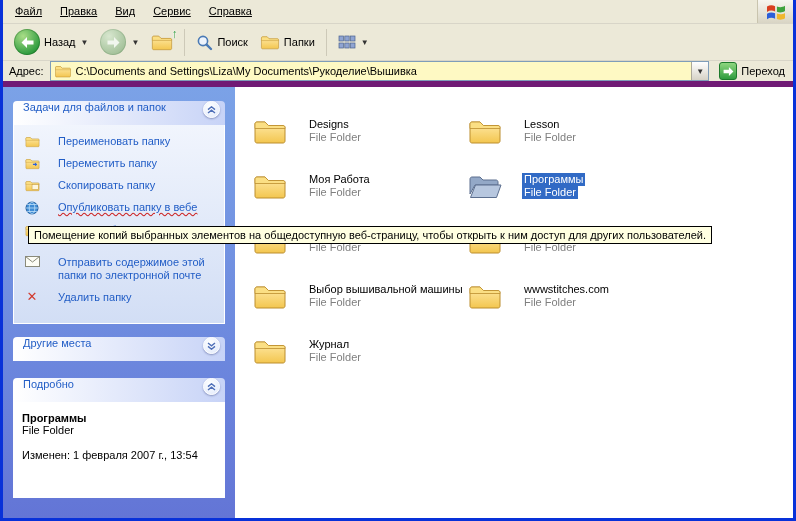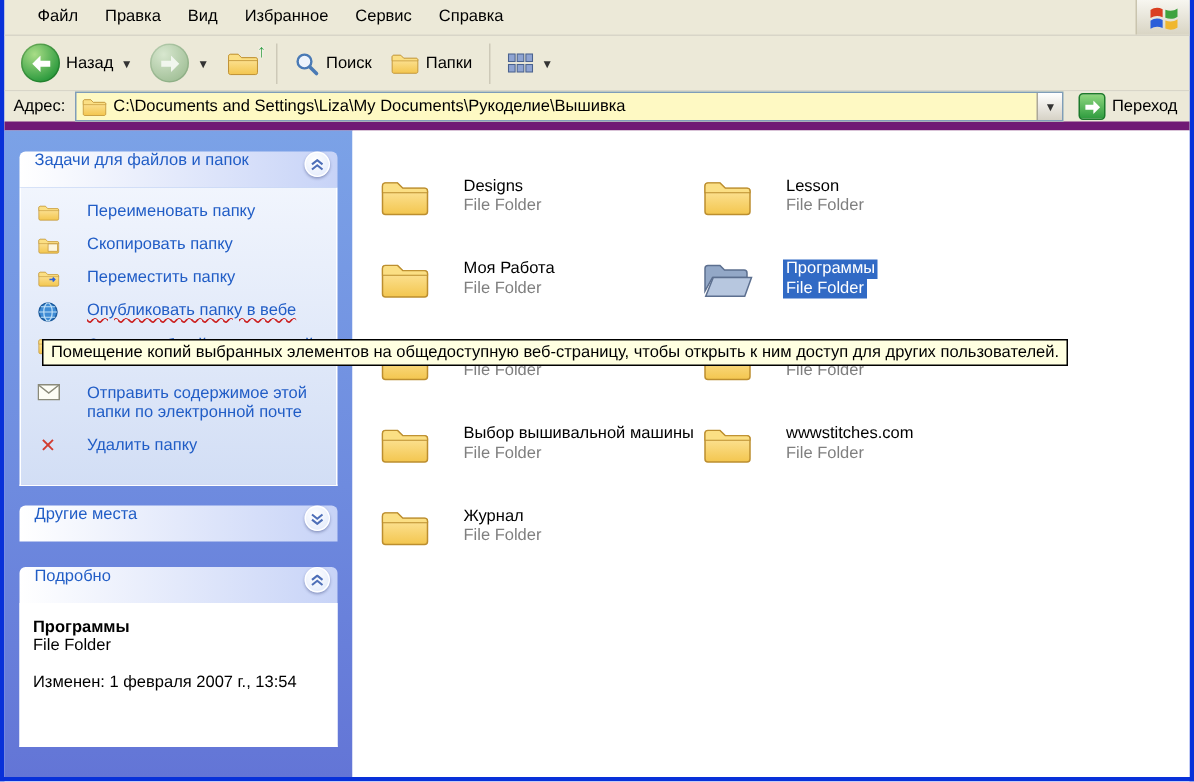--- a/index.html
+++ b/index.html
@@ -26,21 +26,21 @@
     display: flex; align-items: center; justify-content: center; }
   .btn-min, .btn-max { background: linear-gradient(180deg,#7ca7f4,#2b61cf 60%,#1c4fb8); }
   .btn-close { background: linear-gradient(180deg,#f0a089,#dd5334 45%,#c33c16); }
 
   
   .window-body { flex: 1; border: 3px solid #0831d9; border-top: none;
     display: flex; flex-direction: column; min-height: 0; }
 
   
   .menubar { height: 24px; flex: 0 0 24px; background: #ece9d8; display: flex;
-    align-items: stretch; padding-left: 13px; border-bottom: 1px solid #d8d5c8; }
+    align-items: stretch; padding-left: 3px; border-bottom: 1px solid #d8d5c8; text-decoration: underline; }
   .menu-item { padding: 5px 9px 0 9px; cursor: default; }
   .winlogo { margin-left: auto; width: 36px; background: linear-gradient(180deg,#f7f6f0,#d9d5c4);
     border-left: 1px solid #c9c4ae; display: flex; align-items: center; justify-content: center; }
 
   
   .toolbar { height: 37px; flex: 0 0 37px; background: #ece9d8; display: flex;
     align-items: center; padding: 0 6px; gap: 2px; border-bottom: 1px solid #d8d5c8; }
   .tool-sep { width: 1px; height: 27px; background: #cdc9b8; margin: 0 4px; }
   .tool-btn { display: flex; align-items: center; gap: 4px; padding: 2px 5px; border-radius: 3px; }
   .nav-circle { width: 26px; height: 26px; border-radius: 50%;
@@ -142,21 +142,20 @@
 
 <div class="window">
 
 
   <div class="window-body">
 
     <div class="menubar">
       <span class="menu-item">Файл</span>
       <span class="menu-item">Правка</span>
       <span class="menu-item">Вид</span>
-      <span class="menu-item">Избранное</span>
       <span class="menu-item">Сервис</span>
       <span class="menu-item">Справка</span>
       <span class="winlogo">
         <svg width="20" height="18" viewBox="0 0 22 20">
           <path d="M1 4 C4 2 7 2 10 3.5 L10 9.5 C7 8 4 8 1 10 Z" fill="#d93f21"></path>
           <path d="M12 3.8 C15 5 18 5 21 3 L21 9 C18 11 15 11 12 9.8 Z" fill="#3fa33f"></path>
           <path d="M1 12 C4 10 7 10 10 11.5 L10 17.5 C7 16 4 16 1 18 Z" fill="#2b5fd9"></path>
           <path d="M12 11.8 C15 13 18 13 21 11 L21 17 C18 19 15 19 12 17.8 Z" fill="#f0b72e"></path>
         </svg>
       </span>
@@ -256,33 +255,33 @@
                 <svg width="15" height="13" viewBox="0 0 34 28">
                     <use href="#folder-closed"></use>
                   </svg>
               </span>
               <span class="task-label">Переименовать папку</span>
             </div>
             <div class="task">
               <span class="task-icon">
                 <svg width="15" height="13" viewBox="0 0 34 28">
                     <use href="#folder-closed"></use>
+                    <path d="M18 16 h8 m-3 -3 l3 3 l-3 3" stroke="#2b5fd9" stroke-width="2.4" fill="none"></path>
+                  </svg>
+              </span>
+              <span class="task-label">Переместить папку</span>
+            </div>
+            <div class="task">
+              <span class="task-icon">
+                <svg width="15" height="13" viewBox="0 0 34 28">
+                    <use href="#folder-closed"></use>
                     <rect x="16" y="12" width="14" height="11" fill="#fdf6dd" stroke="#bc8e2f"></rect>
                   </svg>
               </span>
               <span class="task-label">Скопировать папку</span>
-            </div>
-            <div class="task">
-              <span class="task-icon">
-                <svg width="15" height="13" viewBox="0 0 34 28">
-                    <use href="#folder-closed"></use>
-                    <path d="M18 16 h8 m-3 -3 l3 3 l-3 3" stroke="#2b5fd9" stroke-width="2.4" fill="none"></path>
-                  </svg>
-              </span>
-              <span class="task-label">Переместить папку</span>
             </div>
             <div class="task hovered">
               <span class="task-icon">
                 <svg width="14" height="14" viewBox="0 0 14 14">
                   <circle cx="7" cy="7" r="6" fill="#3f8cd5" stroke="#1d5c9e"></circle>
                   <ellipse cx="7" cy="7" rx="2.8" ry="6" fill="none" stroke="#bfe0f7" stroke-width=".8"></ellipse>
                   <path d="M1 7 H13 M2.2 3.5 H11.8 M2.2 10.5 H11.8" stroke="#bfe0f7" stroke-width=".8" fill="none"></path>
                 </svg>
               </span>
               <span class="task-label">Опубликовать папку в вебе</span>

